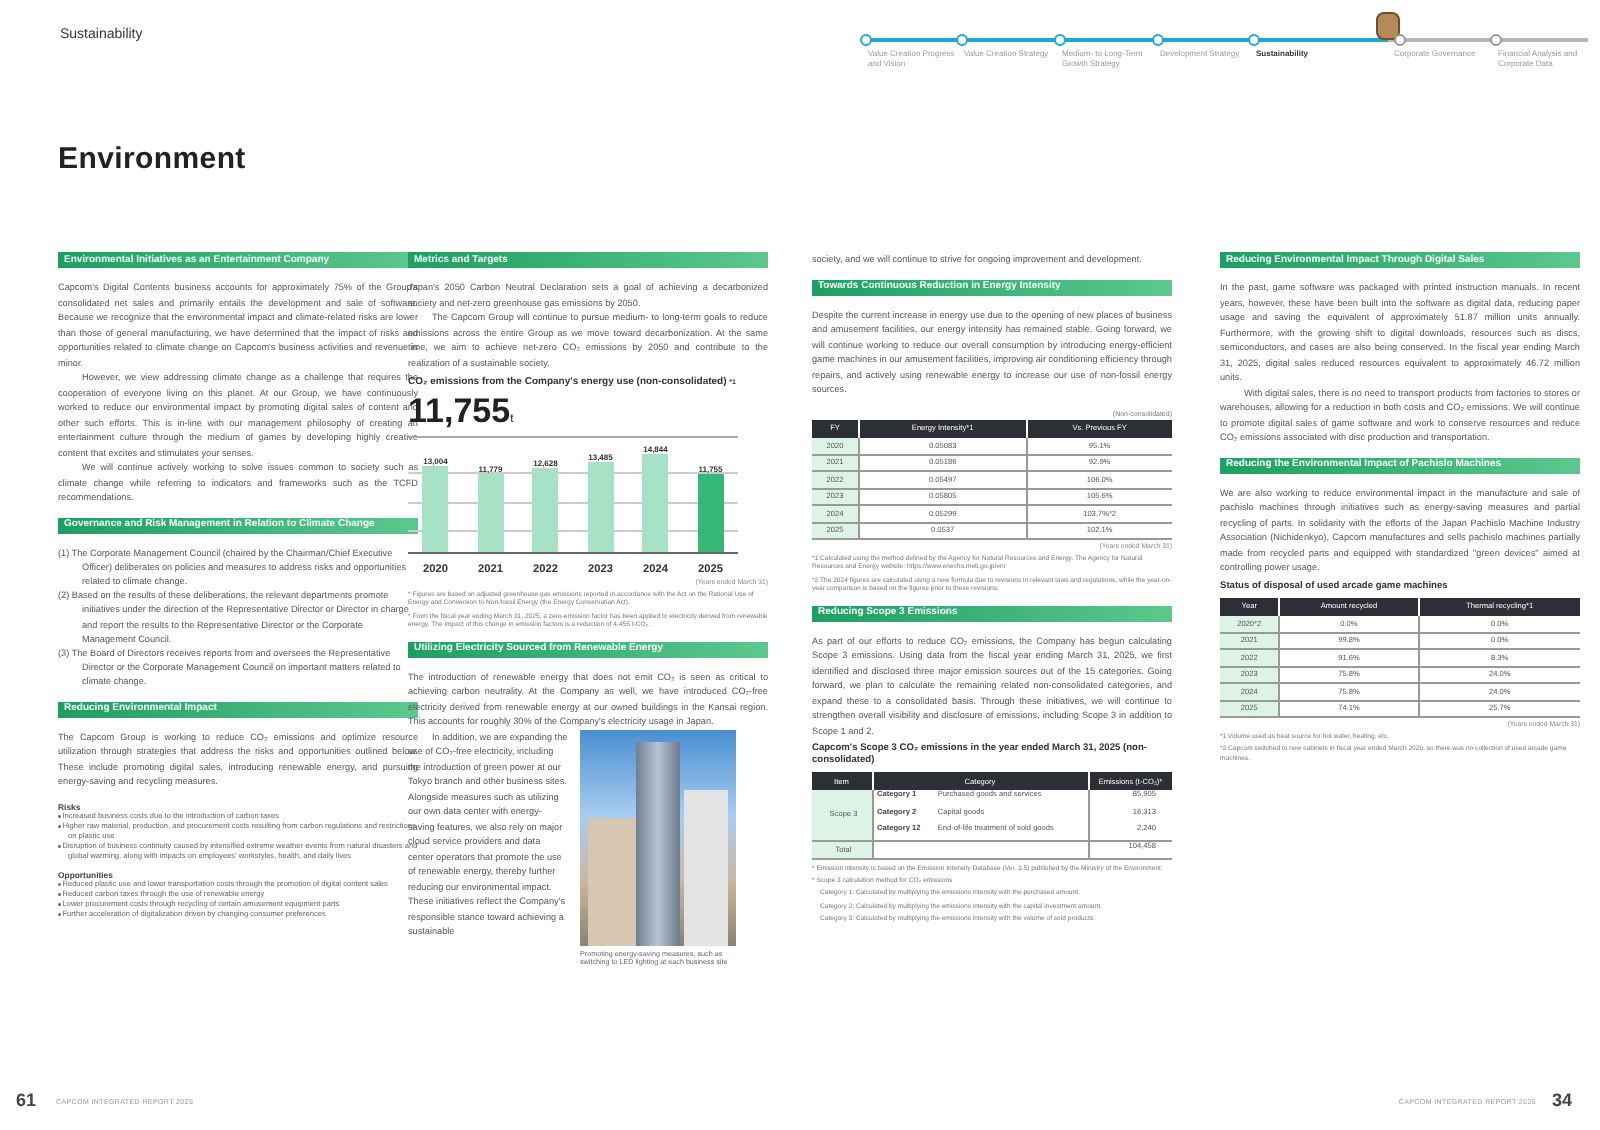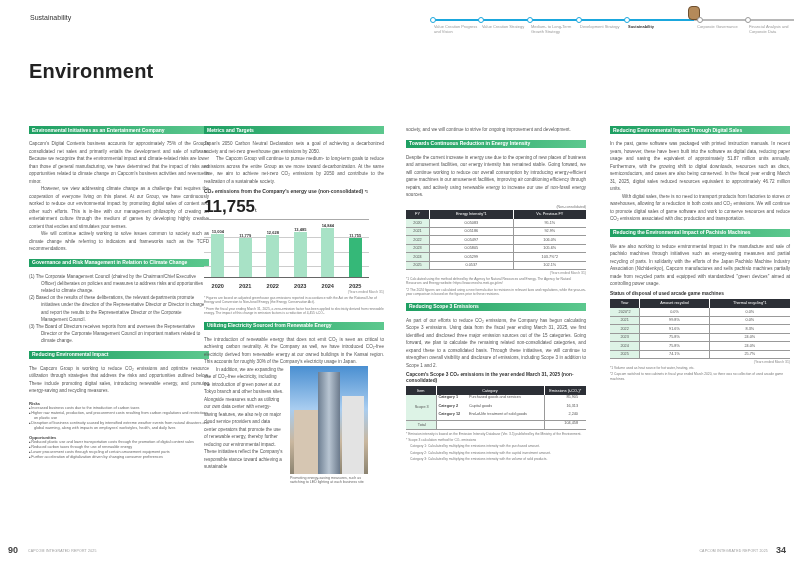--- a/index.html
+++ b/index.html
@@ -1,20 +1,20 @@
 <!DOCTYPE html>
 <html><head>
 <meta charset="utf-8">
 <style>
   * { box-sizing: border-box; margin: 0; padding: 0; }
   html, body { width: 800px; height: 565px; overflow: hidden; background: #ffffff; }
   body { font-family: "Liberation Sans", sans-serif; color: #4a4a4a; position: relative; }
 
   .section-label { position: absolute; left: 30px; top: 14px; font-size: 7px; color: #333; }
-  .page-title { position: absolute; left: 29px; top: 60px; font-size: 20px; font-weight: bold; color: #222; letter-spacing: 0.2px; }
+  .page-title { position: absolute; left: 29px; top: 71px; font-size: 15px; font-weight: bold; color: #222; letter-spacing: 0.2px; }
 
   
   .nav { position: absolute; left: 430px; top: 14px; width: 372px; height: 40px; }
   .nav-line { position: absolute; top: 4.5px; height: 2px; }
   .nav-line.active { left: 2px; width: 262px; background: #1aa7dd; }
   .nav-line.inactive { left: 264px; width: 100px; background: #b8b8b8; }
   .nav-item { position: absolute; top: 0; width: 50px; }
   .nav-dot { width: 6px; height: 6px; border-radius: 50%; border: 1.5px solid #1aa7dd; background: #fff; position: absolute; top: 2.5px; left: 0; }
   .nav-item.inactive .nav-dot { border-color: #999; }
   .nav-label { position: absolute; top: 10px; left: 4px; font-size: 4px; line-height: 5px; color: #999; width: 48px; }
@@ -352,16 +352,16 @@
           <td>74.1%</td>
           <td>25.7%</td>
         </tr>
     </tbody>
   </table>
   <div class="note-right">(Years ended March 31)</div>
   <div class="footnote">*1 Volume used as heat source for hot water, heating, etc.</div>
   <div class="footnote">*2 Capcom switched to new cabinets in fiscal year ended March 2020, so there was no collection of used arcade game machines.</div>
 </div>
 
-<div class="page-num left">90</div>
+<div class="page-num left">61</div>
 <div class="footer-text left">CAPCOM INTEGRATED REPORT 2025</div>
 <div class="footer-text right">CAPCOM INTEGRATED REPORT 2025</div>
 <div class="page-num right">34</div>
 
 </body></html>

